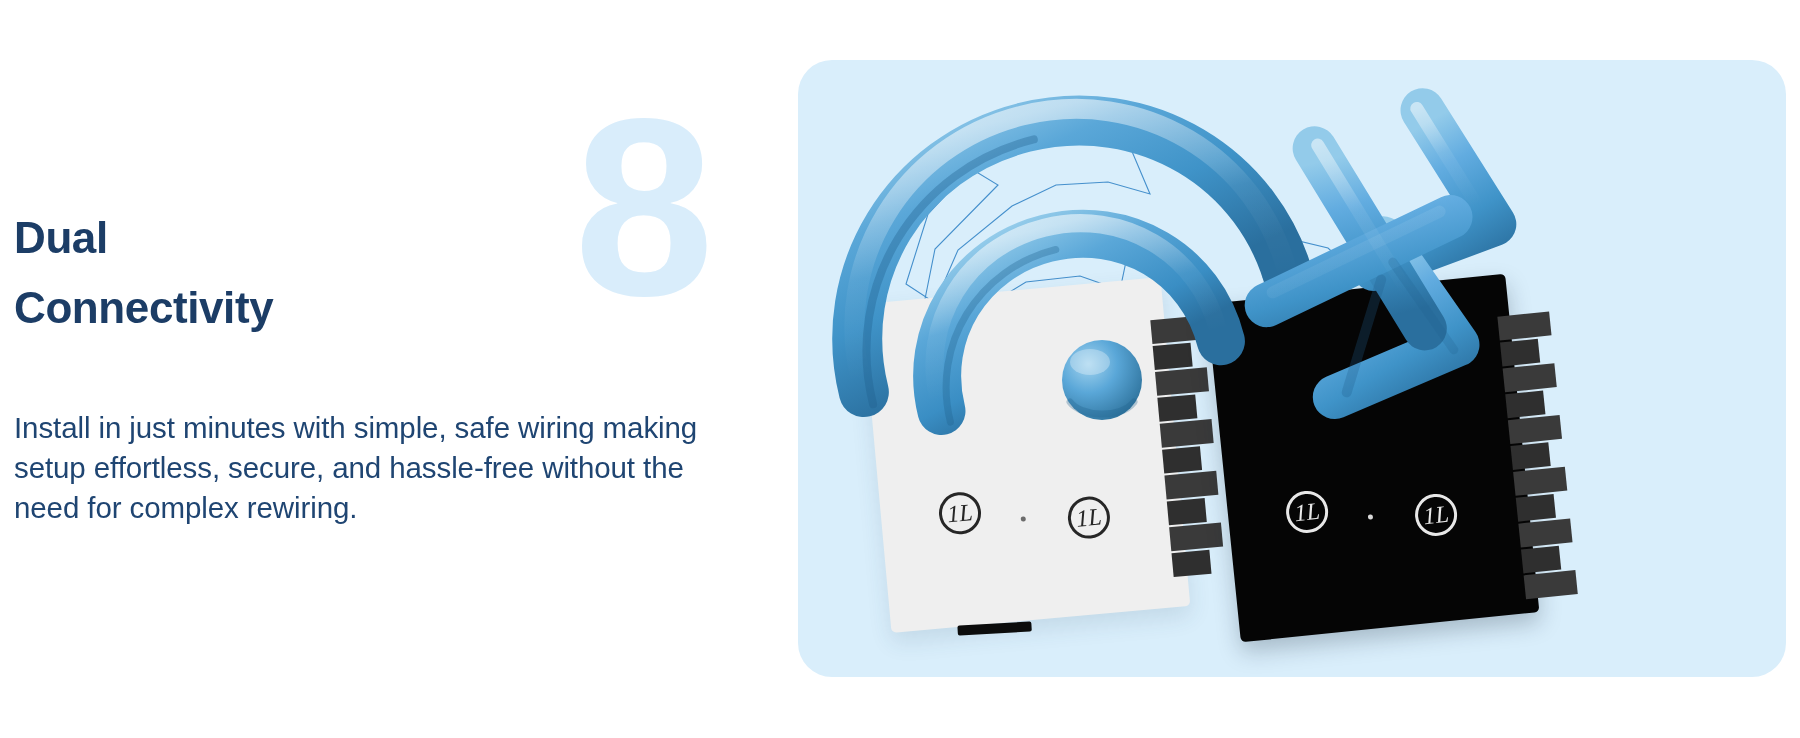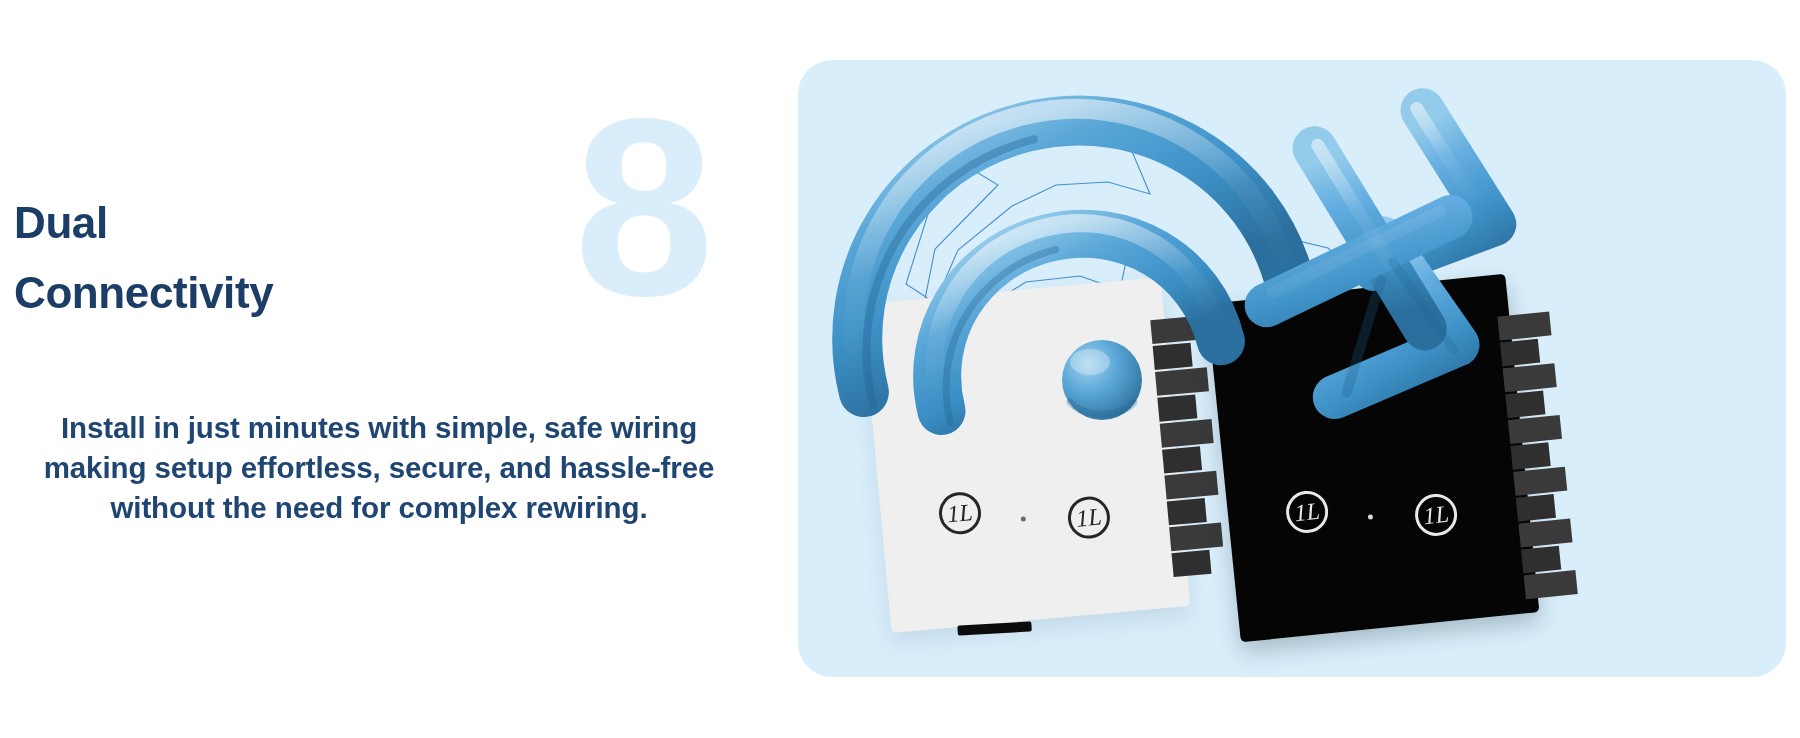--- a/index.html
+++ b/index.html
@@ -21,40 +21,39 @@
     font-size: 252px;
     font-weight: 700;
     line-height: 0.86;
     color: #d9edfb;
     letter-spacing: -6px;
     user-select: none;
   }
 
   .heading {
     position: absolute;
-    left: 0px; top: 188px;
+    left: 0px; top: 203px;
     width: 520px;
     font-size: 44px;
     font-weight: 700;
     line-height: 1.58;
     letter-spacing: -0.4px;
     color: #1c3d66;
     white-space: pre-line;
   }
 
   .body-copy {
     position: absolute;
     left: 0px; top: 408px;
     width: 730px;
     font-size: 29.5px;
-    font-weight: 700;
+    font-weight: 400;
     line-height: 1.36;
     letter-spacing: -0.1px;
     color: #1f4572;
-    text-align: center;
   }
 
   
   .panel {
     position: absolute;
     left: 798px; top: 60px;
     width: 988px; height: 617px;
     background: #d9eefb;
     border-radius: 34px;
     overflow: hidden;

